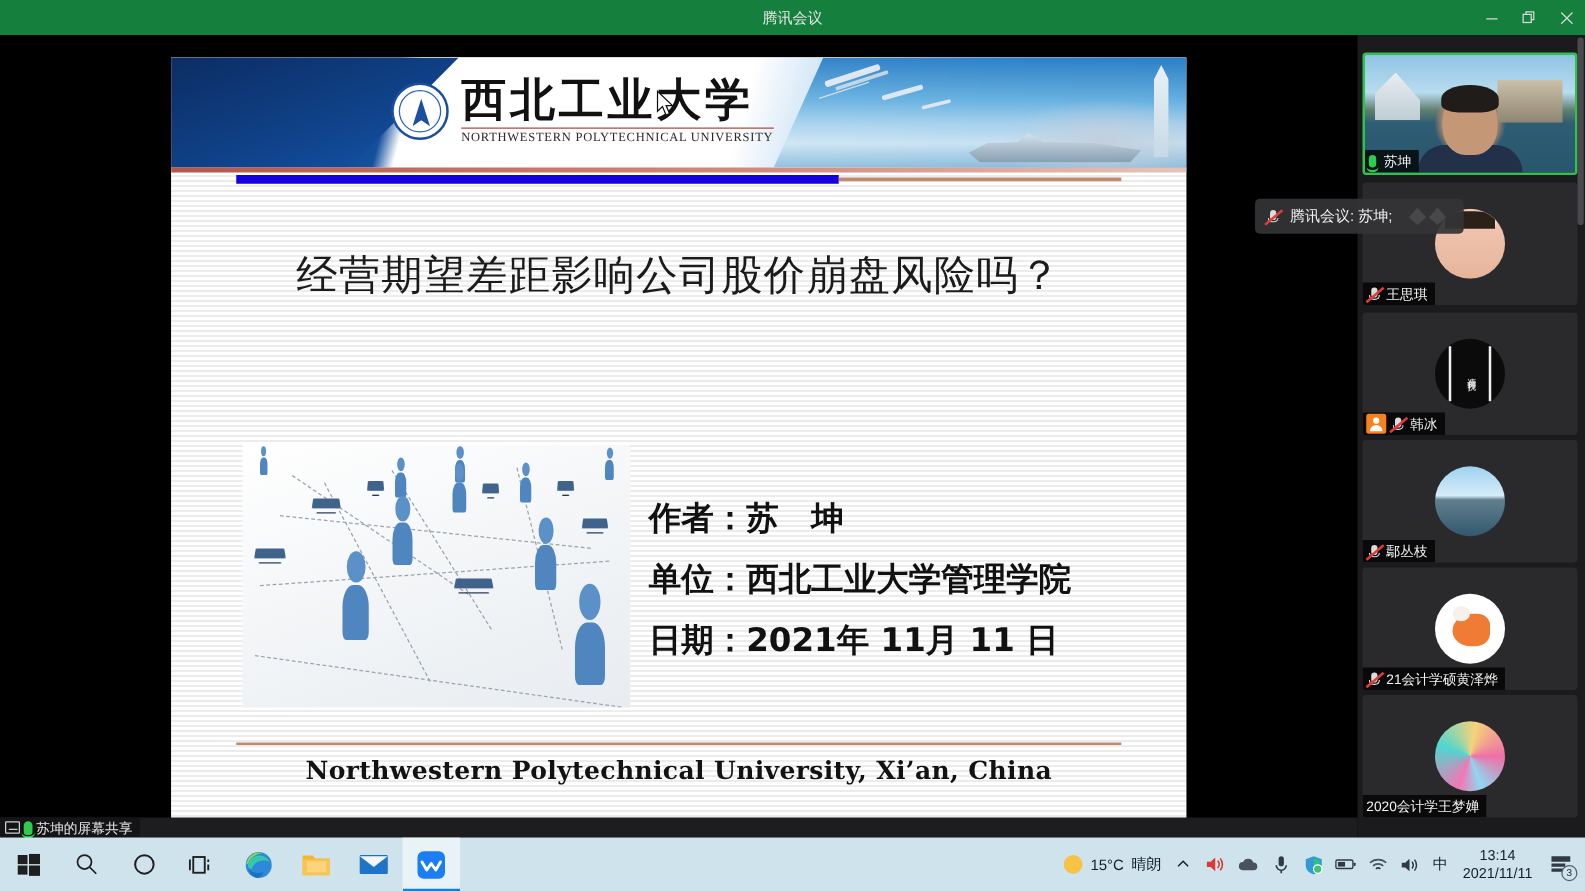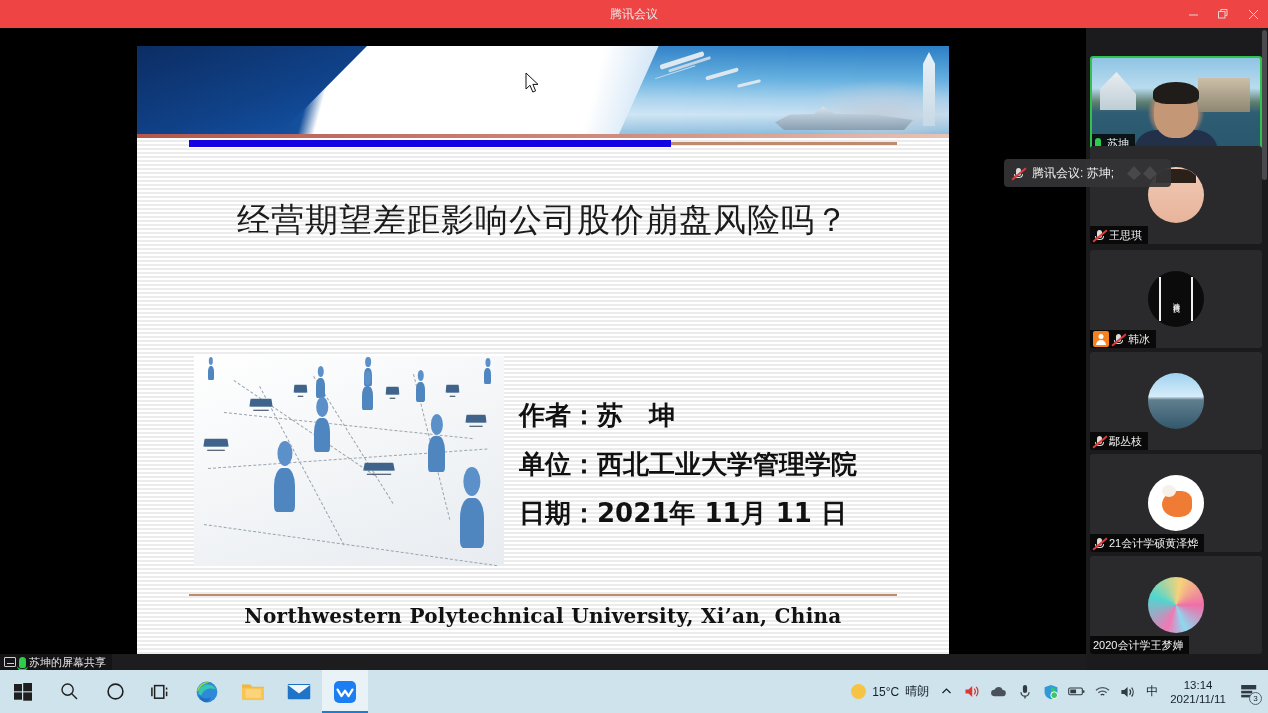--- a/index.html
+++ b/index.html
@@ -7,21 +7,21 @@
     width: 1268px; height: 713px;
     overflow: hidden;
     background: #000;
     font-family: "Liberation Sans", "DejaVu Sans", sans-serif;
   }
   #app { position: relative; width: 1268px; height: 713px; }
 
   
   .titlebar {
     position: absolute; left: 0; top: 0; width: 1268px; height: 28px;
-    background: #ef4444; display: flex; align-items: center;
+    background: #15803d; display: flex; align-items: center;
   }
   .titlebar-title {
     position: absolute; left: 0; right: 0; text-align: center;
     font-size: 12px; color: #e6e6e6; line-height: 28px;
   }
   .win-controls {
     position: absolute; right: 0; top: 0; height: 28px; display: flex;
   }
   .win-btn {
     width: 30px; height: 28px; display: flex; align-items: center; justify-content: center;
@@ -342,20 +342,27 @@
     <div class="slide">
 
       <div class="slide-banner">
         <div class="banner-left-wedge"></div>
         <div class="banner-photo">
           <div class="jet j1"></div>
           <div class="jet j2"></div>
           <div class="jet j3"></div>
           <div class="ship"></div>
           <div class="rocket"></div>
+        </div>
+        <div class="logo-wrap">
+          <div class="logo-seal"></div>
+          <div>
+            <div class="logo-cn">西北工业大学</div>
+            <div class="logo-en">NORTHWESTERN  POLYTECHNICAL  UNIVERSITY</div>
+          </div>
         </div>
       </div>
       <div class="banner-rule"></div>
       <div class="banner-blue-bar"></div>
       <div class="banner-tan-bar"></div>
 
       <div class="slide-title">经营期望差距影响公司股价崩盘风险吗？</div>
 
       <div class="slide-pic">
         <div class="link-line" style="left:30px;top:56px;width:250px;transform:rotate(6deg);"></div>
@@ -404,21 +411,21 @@
   <div class="share-bar">
     <div class="share-pill">
       <span class="mini-screen-icon"></span>
       <span class="mic-green"></span>
       <span>苏坤的屏幕共享</span>
     </div>
   </div>
 
   <div class="rail">
 
-    <div class="tile speaking" style="top:28px;text-decoration:underline;">
+    <div class="tile speaking" style="top:14px;text-decoration:underline;">
       <div class="tile-video-su">
         <div class="su-building-l"></div>
         <div class="su-building-r"></div>
         <div class="su-body"></div>
         <div class="su-head"></div>
         <div class="su-hair"></div>
       </div>
       <div class="tile-label">
         <span class="mic-on"></span>
         <span>苏坤</span>

